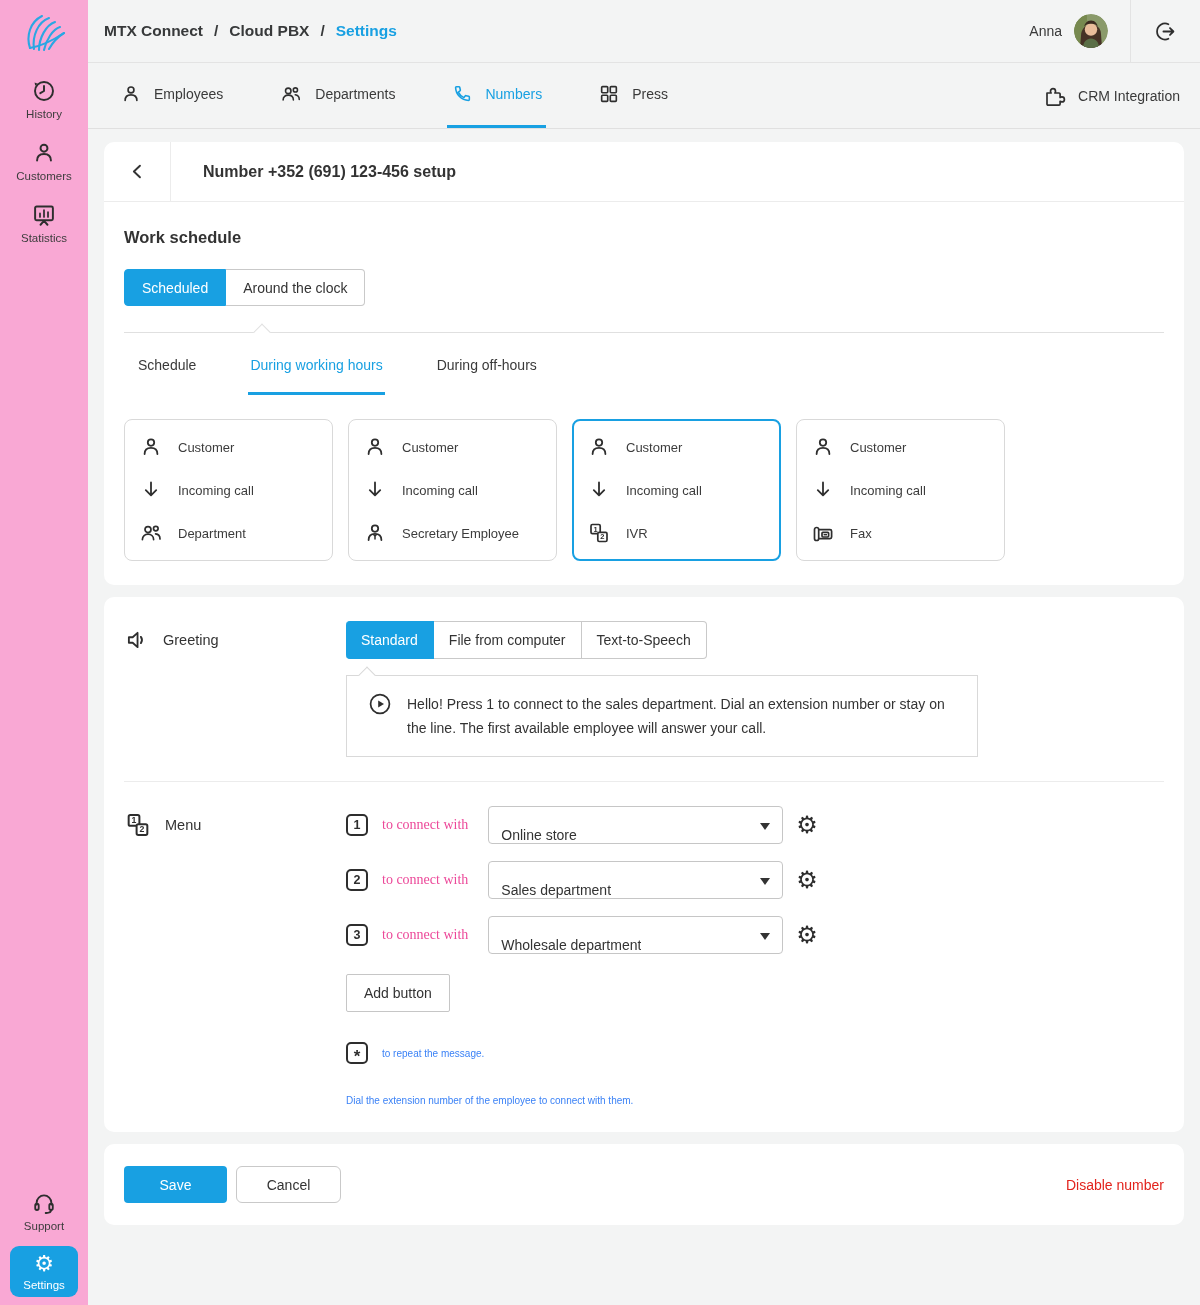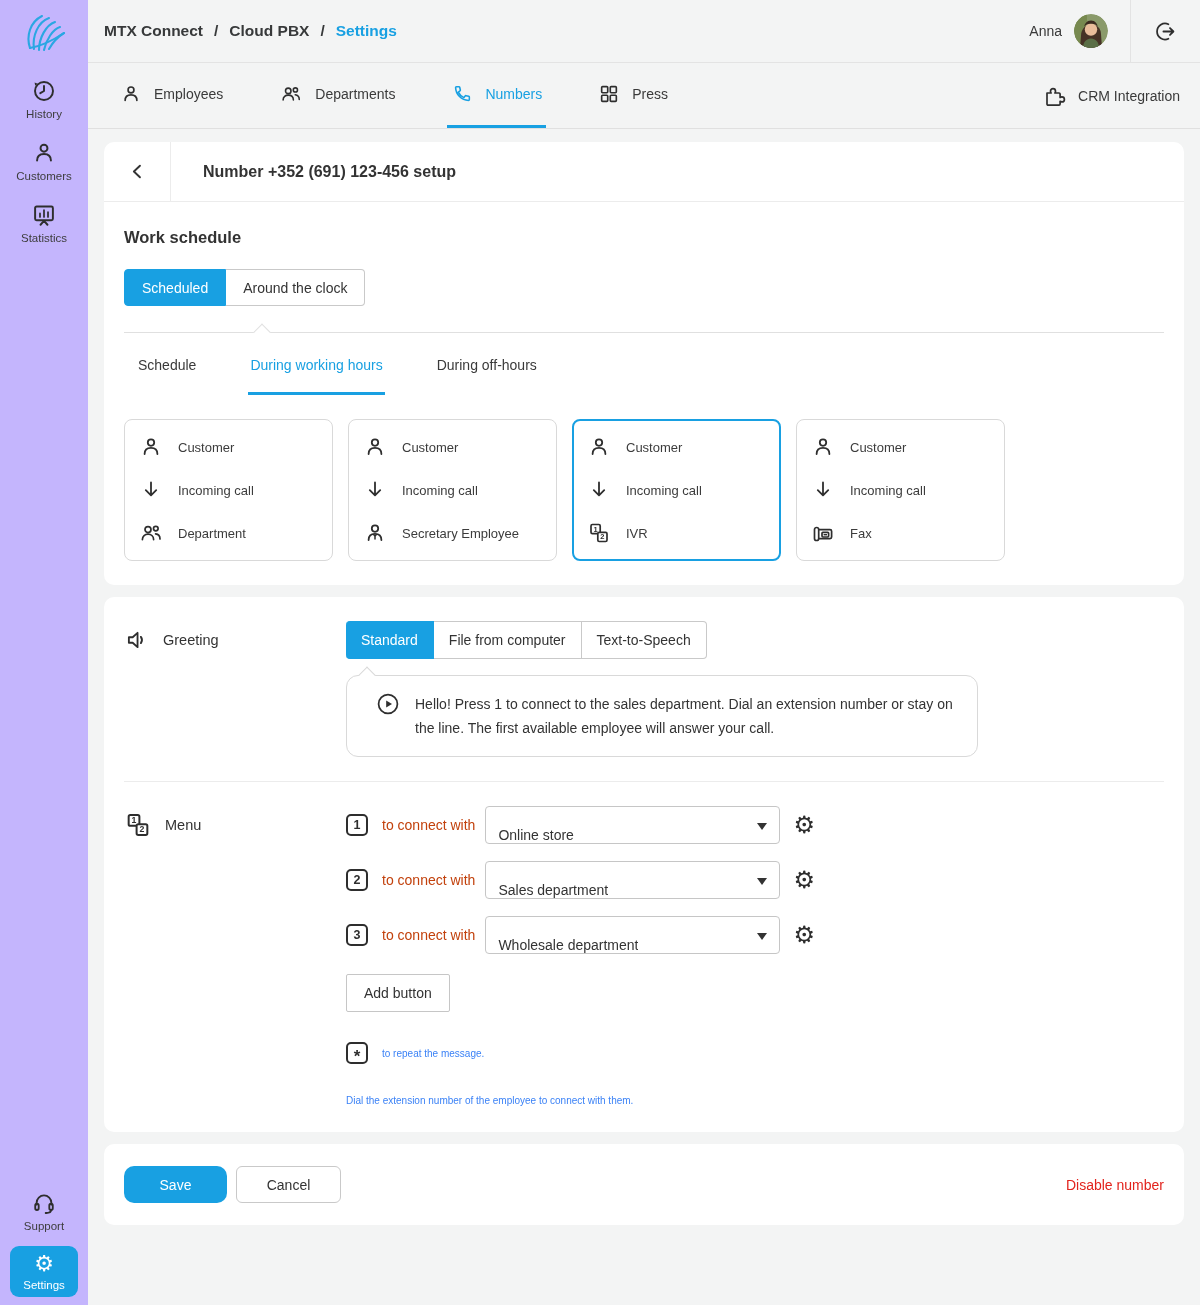--- a/index.html
+++ b/index.html
@@ -8,21 +8,21 @@
     font-family: "Liberation Sans", sans-serif;
     display: flex;
     background: #f3f4f4;
     color: #333;
     overflow: hidden;
   }
   svg { display:block; }
 
   
   .sidebar {
-    width: 88px; background: #c4b5fd; height: 1305px;
+    width: 88px; background: #f9a8d4; height: 1305px;
     display: flex; flex-direction: column; align-items: center; flex-shrink:0;
   }
   .logo { margin-top: 8px; cursor: pointer; }
   .side-nav { margin-top: 22px; display: flex; flex-direction: column; gap: 20px; }
   .side-item {
     width: 88px; display: flex; flex-direction: column; align-items: center;
     gap: 4px; cursor: pointer;
   }
   .side-item .lbl { font-size: 11.5px; color: #3d3d3d; }
   .side-bottom { margin-top: auto; display:flex; flex-direction:column; align-items:center; gap:14px; margin-bottom: 8px; }
@@ -95,53 +95,53 @@
   .section-label { width:222px; display:flex; align-items:center; gap:13px; height:38px; flex-shrink:0; }
   .section-label .lbl { font-size:14.5px; color:#333; }
   .section-content { flex:1; min-width:0; }
 
   .seg-toggle { display:inline-flex; }
   .seg-btn { height:38px; padding:0 15px; font-size:14px; display:flex; align-items:center; cursor:pointer;
     background:#fff; color:#333; border:1px solid #c9c9c9; border-left:none; }
   .seg-btn.on { background:#18a0e2; color:#fff; border-color:#18a0e2; border-radius:4px 0 0 4px; }
   .seg-btn:last-child { border-radius:0 4px 4px 0; }
 
-  .bubble { position:relative; margin-top:16px; width:632px; border:1px solid #d9d9d9; border-radius:12px;
-    padding:15px 20px 16px 28px; display:flex; gap:14px; background:#fff; }
+  .bubble { position:relative; margin-top:16px; width:632px; border:1px solid #d9d9d9; border-radius:0;
+    padding:15px 20px 16px 20px; display:flex; gap:14px; background:#fff; }
   .bubble .tail { position:absolute; top:-7px; left:14px; width:12px; height:12px; background:#fff;
     border-top:1px solid #d9d9d9; border-left:1px solid #d9d9d9; transform:rotate(45deg); }
   .bubble-text { font-size:14px; line-height:24px; color:#333; padding-top:1px; }
 
   .card2-divider { border-top:1px solid #ececec; margin:24px 0; }
 
   .menu-row { display:flex; align-items:center; margin-bottom:17px; }
   .key-sq { width:22px; height:22px; border:2px solid #2e2e2e; border-radius:5px; font-size:12.5px;
     font-weight:bold; color:#2e2e2e; display:flex; align-items:center; justify-content:center; flex-shrink:0; }
   .key-sq.star { font-size:17px; line-height:1; padding-top:6px; }
-  .connect-txt { font-size:14px; color:#c2410c; margin:0 10px 0 14px; }
+  .connect-txt { font-size:14px; color:#ec4899; margin:0 20px 0 14px;font-family:Liberation Serif, serif; }
   .select { width:295px; height:38px; border:1px solid #c6c6c6; border-radius:4px; background:#fff;
     display:flex; align-items:flex-end; padding:0 34px 0 12px; position:relative; cursor:pointer; }
   .select .val { font-size:14px; color:#333; white-space:nowrap; overflow:hidden; }
   .select .val.placeholder { color:#9ea4a8; }
   .caret { position:absolute; right:12px; top:16px; width:0; height:0;
     border-left:5.5px solid transparent; border-right:5.5px solid transparent; border-top:7px solid #333; }
   .row-gear { margin-left:13px; font-size:24px; line-height:1; color:#2e2e2e; cursor:pointer; }
 
   .add-btn { display:inline-block; margin-top:3px; background:#fff; border:1px solid #c6c6c6; border-radius:2px;
     padding:10px 17px; font-size:14px; color:#333; cursor:pointer; }
   .star-row { display:flex; align-items:center; gap:14px; margin-top:30px; }
   .plain-txt { font-size:10px; color:#3b82f6; }
   .dial-txt { margin-top:31px; }
   .wait-row { display:flex; align-items:center; margin-top:26px; }
   .wait-row .plain-txt { margin-right:12px; }
   .wait-row .select { width:293px; }
 
   
   .card3 { margin-top:12px; padding:22px 20px; display:flex; align-items:center; }
-  .btn-save { width:103px; height:37px; background:#18a0e2; color:#fff; border:none; border-radius:10px;
+  .btn-save { width:103px; height:37px; background:#18a0e2; color:#fff; border:none; border-radius:4px;
     font-size:14px; font-family:inherit; cursor:pointer; }
   .btn-cancel { width:105px; height:37px; background:#fff; color:#333; border:1px solid #c9c9c9; border-radius:6px;
     font-size:14px; font-family:inherit; margin-left:9px; cursor:pointer; }
   .disable-link { margin-left:auto; color:#e2231d; font-size:14px; cursor:pointer; }
 </style>
 </head>
 <body>
 
 <aside class="sidebar">
   <div class="logo">

